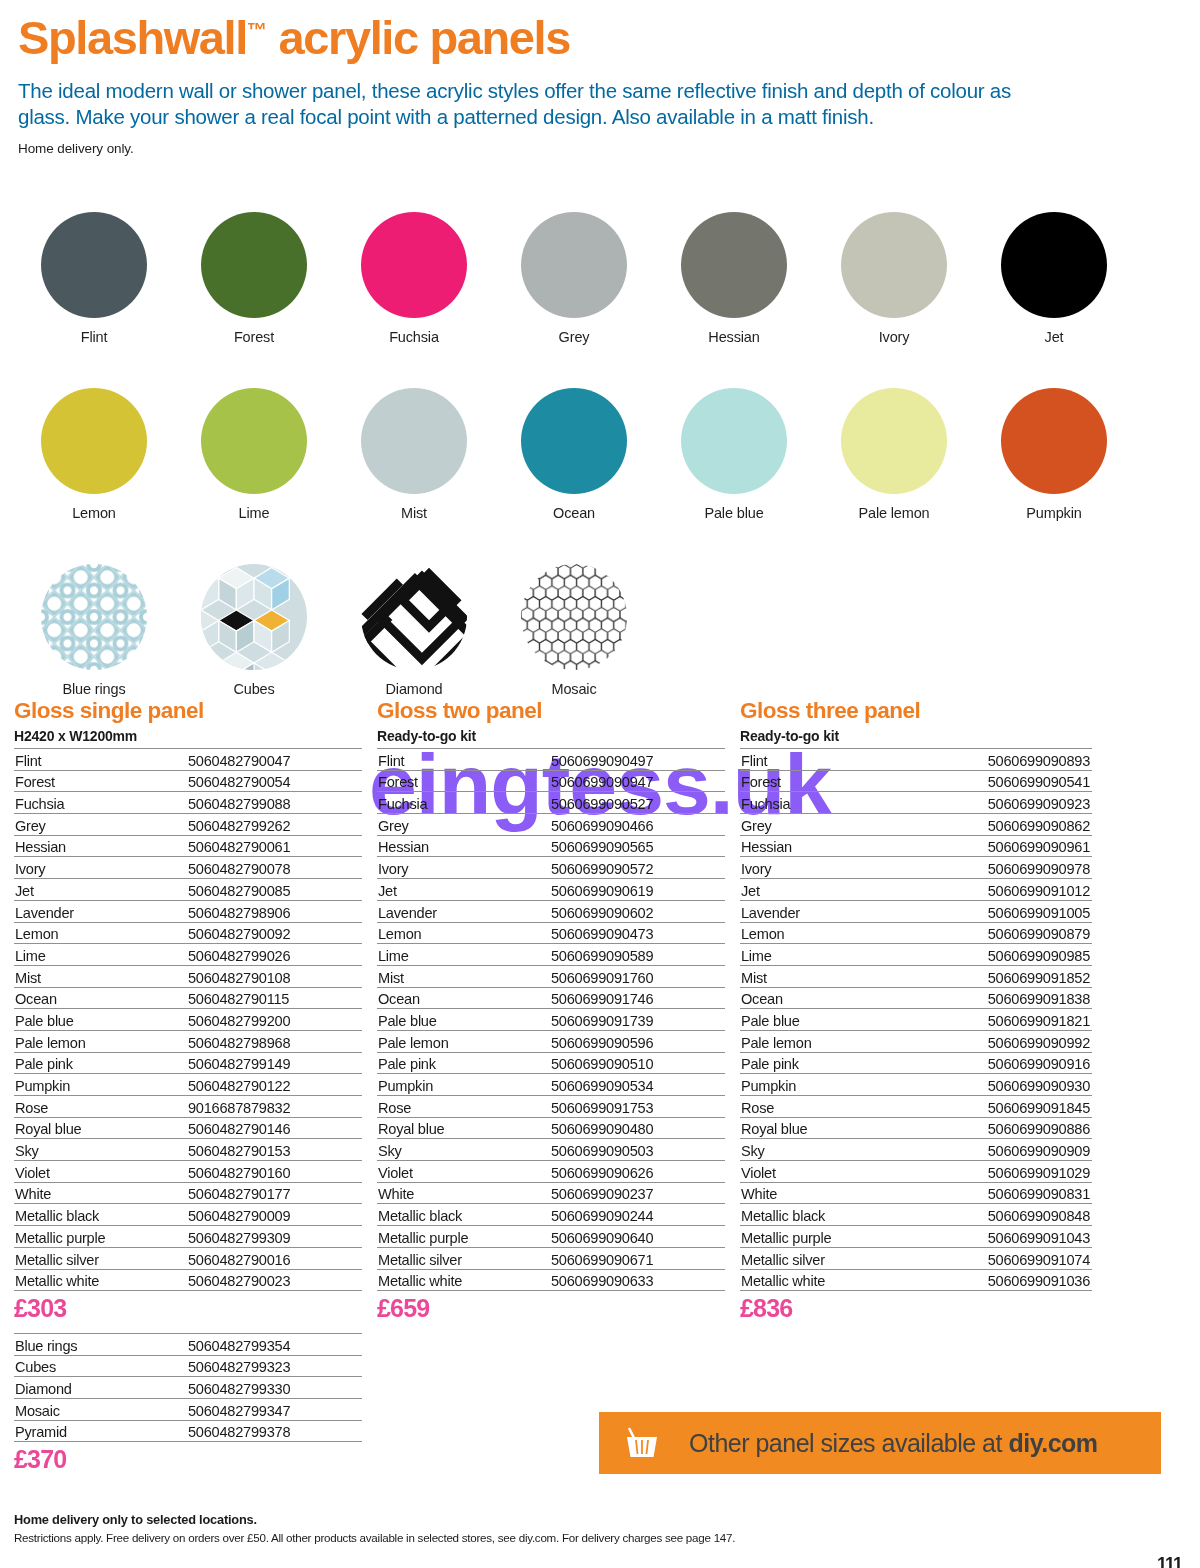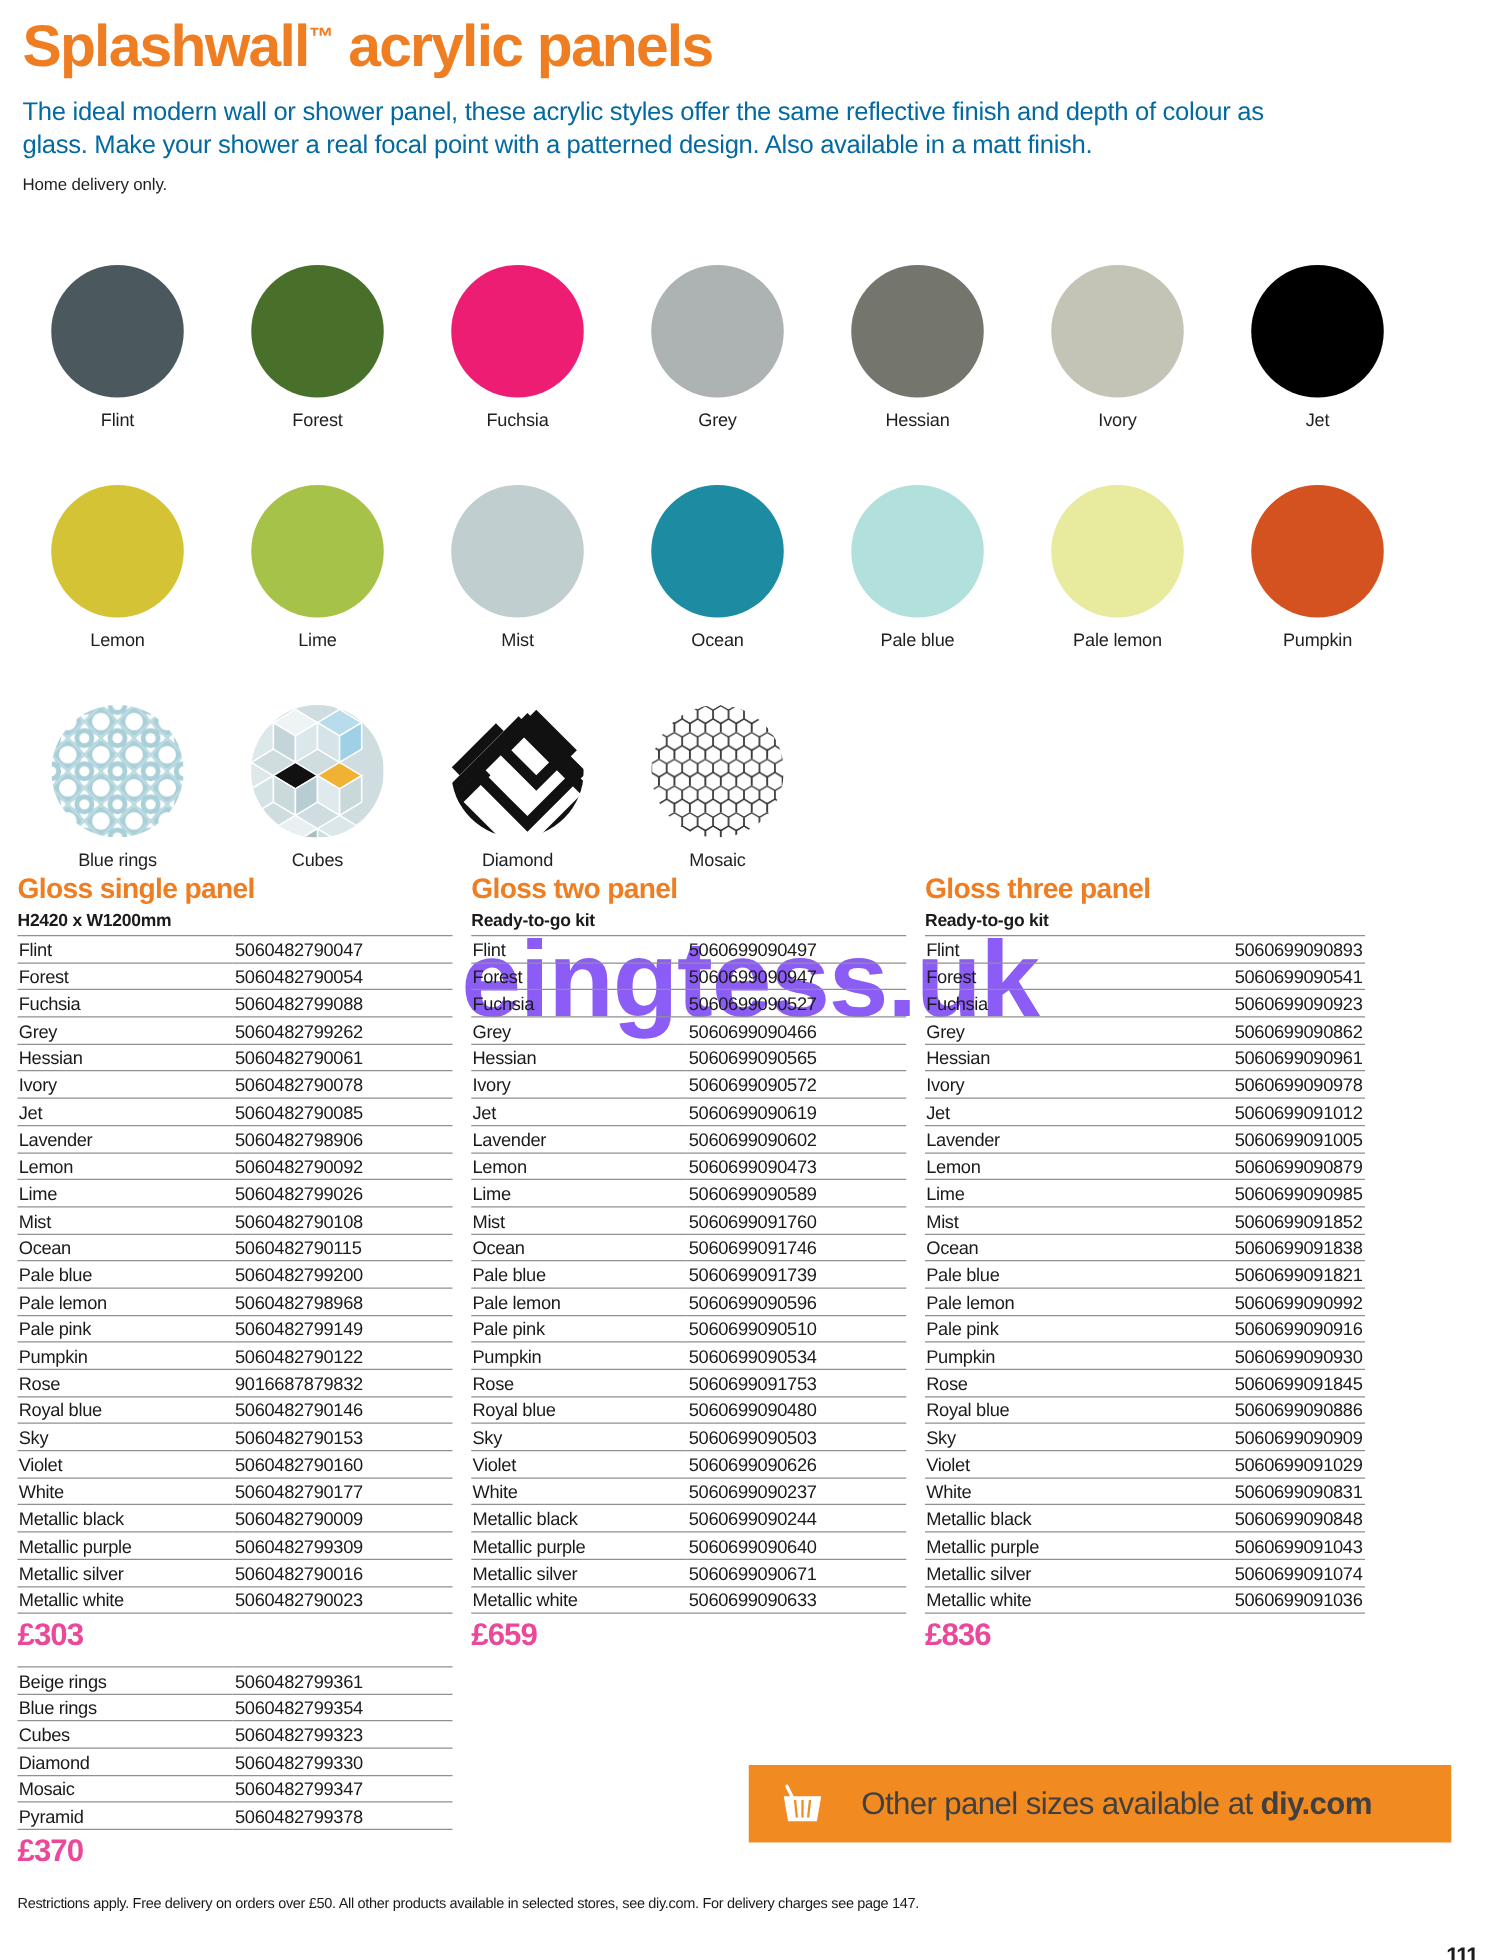--- a/index.html
+++ b/index.html
@@ -631,24 +631,20 @@
           </tbody>
         </table>
       <div class="price">£836</div>
     </div>
 
   </div>
 
   <div class="pattern-table">
     <table class="pl">
         <tbody>
-          <tr>
-            <td>Beige rings</td>
-            <td class="code">5060482799361</td>
-          </tr>
           <tr>
             <td>Blue rings</td>
             <td class="code">5060482799354</td>
           </tr>
           <tr>
             <td>Cubes</td>
             <td class="code">5060482799323</td>
           </tr>
           <tr>
             <td>Diamond</td>
@@ -676,17 +672,18 @@
           <path d="M11 13 L12.5 27"></path>
           <path d="M17 13 L17 27"></path>
           <path d="M23 13 L21.5 27"></path>
         </g>
       </svg>
     </span>
     <span class="banner-text"><span>Other panel sizes available at </span><b>diy.com</b></span>
   </div>
 
   <div class="footer">
+    <p class="foot1">Home delivery only to selected locations.</p>
     <p class="foot2">Restrictions apply. Free delivery on orders over £50. All other products available in selected stores, see diy.com. For delivery charges see page 147.</p>
   </div>
   <div class="pagenum">111</div>
 
 </div>
 
 </body></html>

